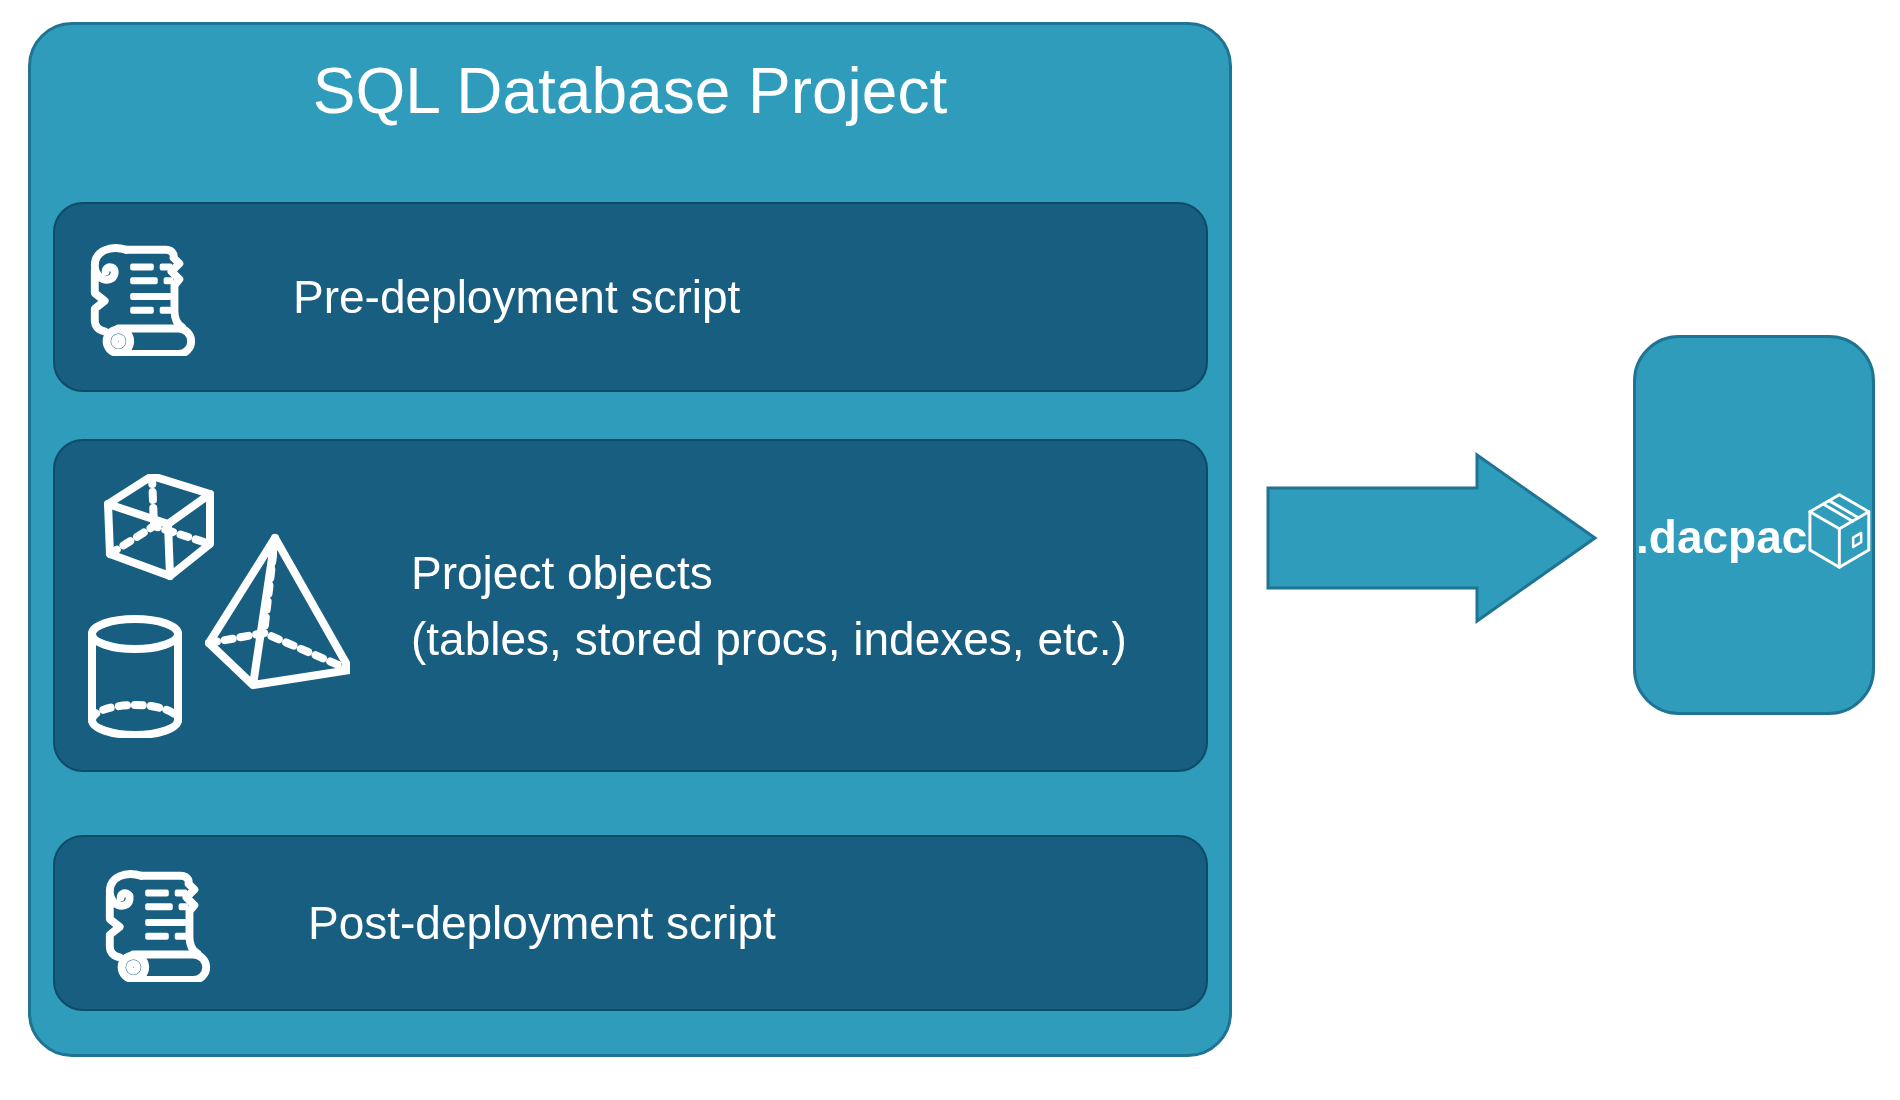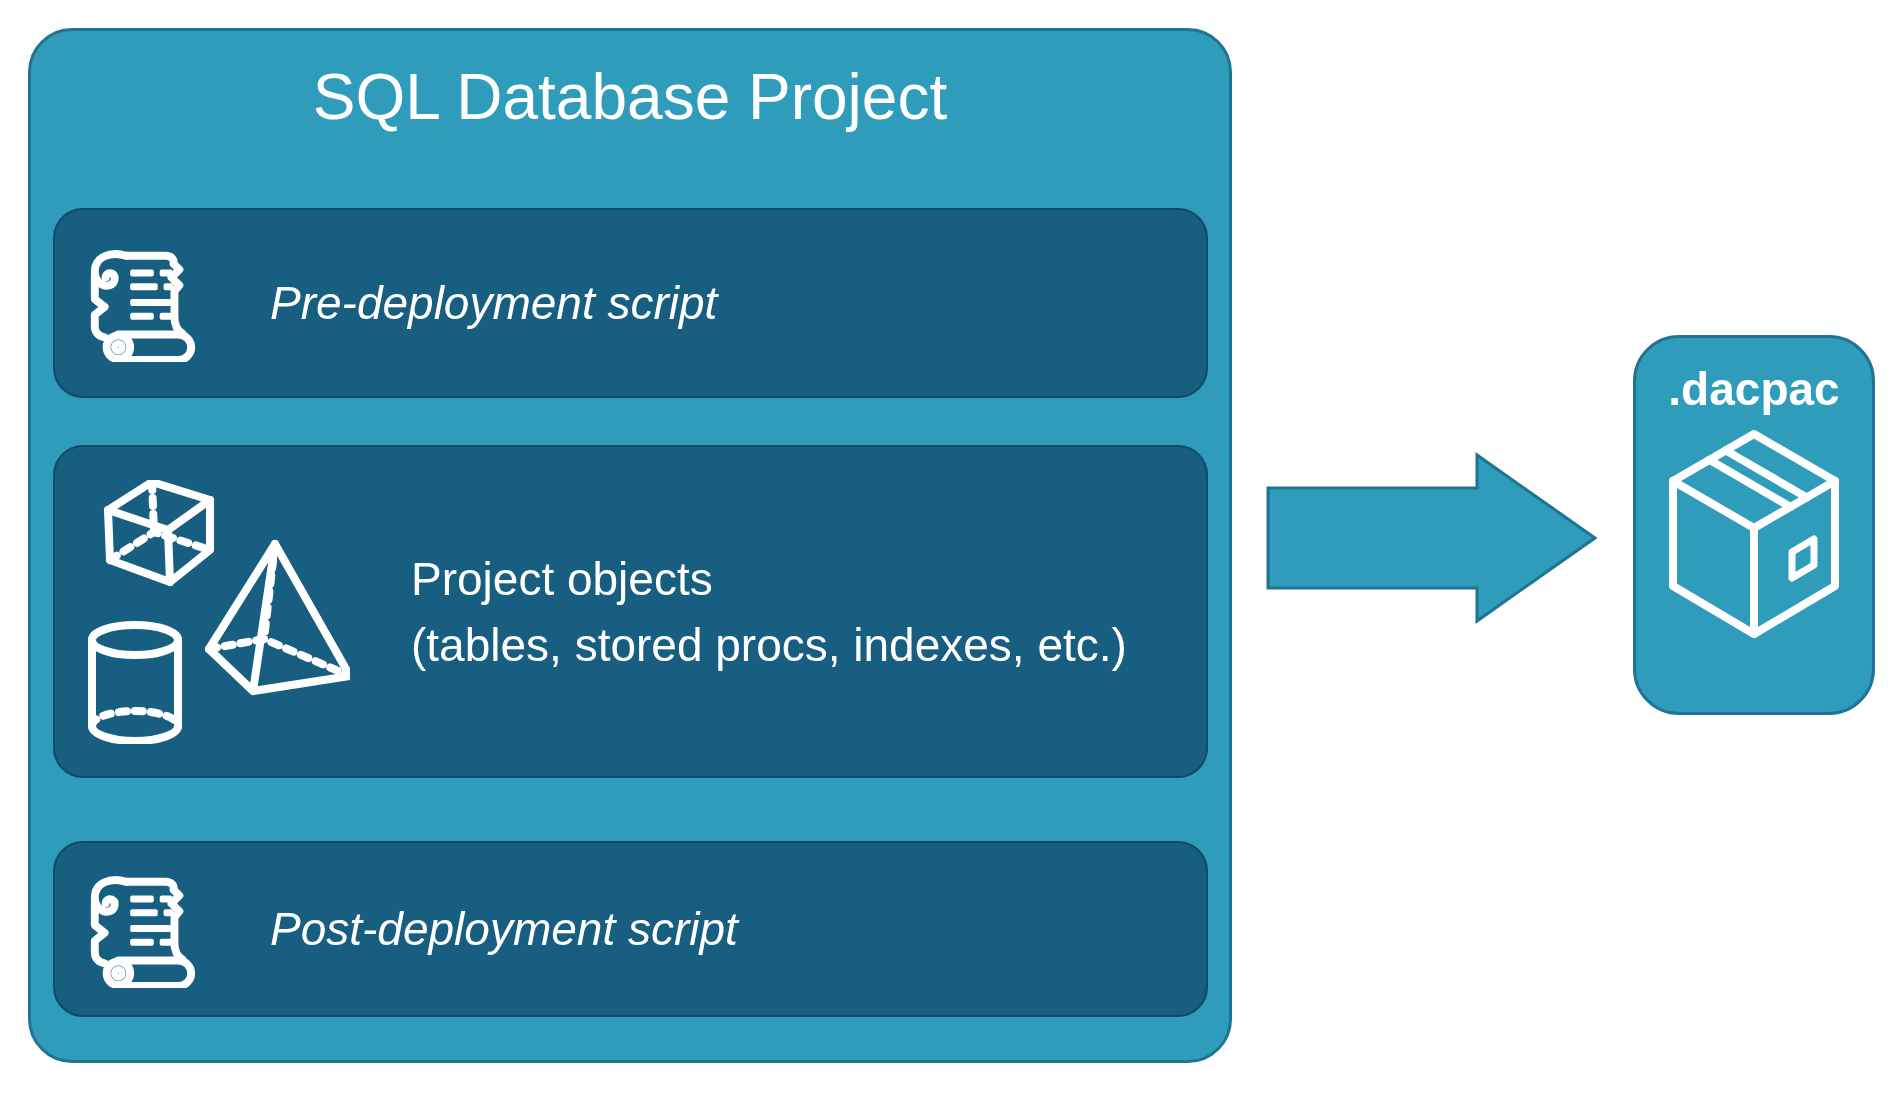--- a/index.html
+++ b/index.html
@@ -15,21 +15,21 @@
   body {
     width: 1900px; height: 1100px;
     background: var(--background);
     font-family: "Liberation Sans", sans-serif;
     overflow: hidden;
   }
   .canvas { position: relative; width: 1900px; height: 1100px; background: var(--background); }
 
   
   .project-box {
-    position: absolute; left: 28px; top: 28px;
+    position: absolute; left: 28px; top: 22px;
     width: 1204px; height: 1035px;
     background: var(--teal);
     border: 3px solid var(--tealBorder);
     border-radius: 44px;
   }
   .project-title {
     position: absolute; left: 0; right: 0; top: 20px;
     height: 92px; line-height: 92px;
     text-align: center;
     font-size: 64px; color: var(--white);
@@ -40,30 +40,29 @@
   .row {
     position: absolute; left: 22px; width: 1155px;
     background: var(--dark);
     border: 2px solid var(--darkBorder);
     border-radius: 30px;
     display: flex; align-items: center;
     color: var(--white);
   }
   .row-pre  { top: 177px; height: 190px; padding-left: 28px; }
   .row-obj  { top: 414px; height: 333px; padding-left: 33px; }
-  .row-post { top: 810px; height: 176px; padding-left: 28px; }
+  .row-post { top: 810px; height: 176px; padding-left: 43px; }
 
   .scroll-svg { width: 118px; height: 118px; flex: 0 0 auto; }
   .shapes-svg { width: 262px; height: 264px; flex: 0 0 auto; }
 
   .row-label {
-    margin-left: 69px;
+    margin-left: 92px;
     font-size: 46px; color: var(--white);
     white-space: nowrap;
-    font-style: italic;
   }
   .row-label-multi {
     margin-left: 61px;
     font-size: 46px; line-height: 66px; color: var(--white);
     white-space: nowrap;
   }
 
   
   .arrow-svg { position: absolute; left: 1265px; top: 450px; width: 335px; height: 175px; }
   .arrow-label {
@@ -72,21 +71,21 @@
     font-size: 58px; font-weight: bold; color: var(--white);
   }
 
   
   .dacpac-box {
     position: absolute; left: 1633px; top: 335px;
     width: 242px; height: 380px;
     background: var(--teal);
     border: 3px solid var(--tealBorder);
     border-radius: 46px;
-    display: flex; flex-direction: column; align-items: center;
+    display: flex; flex-direction: row; align-items: center;
   }
   .dacpac-title {
     margin-top: 24px;
     font-size: 46px; font-weight: bold; color: var(--white);
     white-space: nowrap;
   }
   .package-svg { width: 178px; height: 212px; margin-top: 12px; }
 
   .icon-stroke { stroke: var(--white); fill: none; stroke-linecap: round; stroke-linejoin: round; }
 </style>

